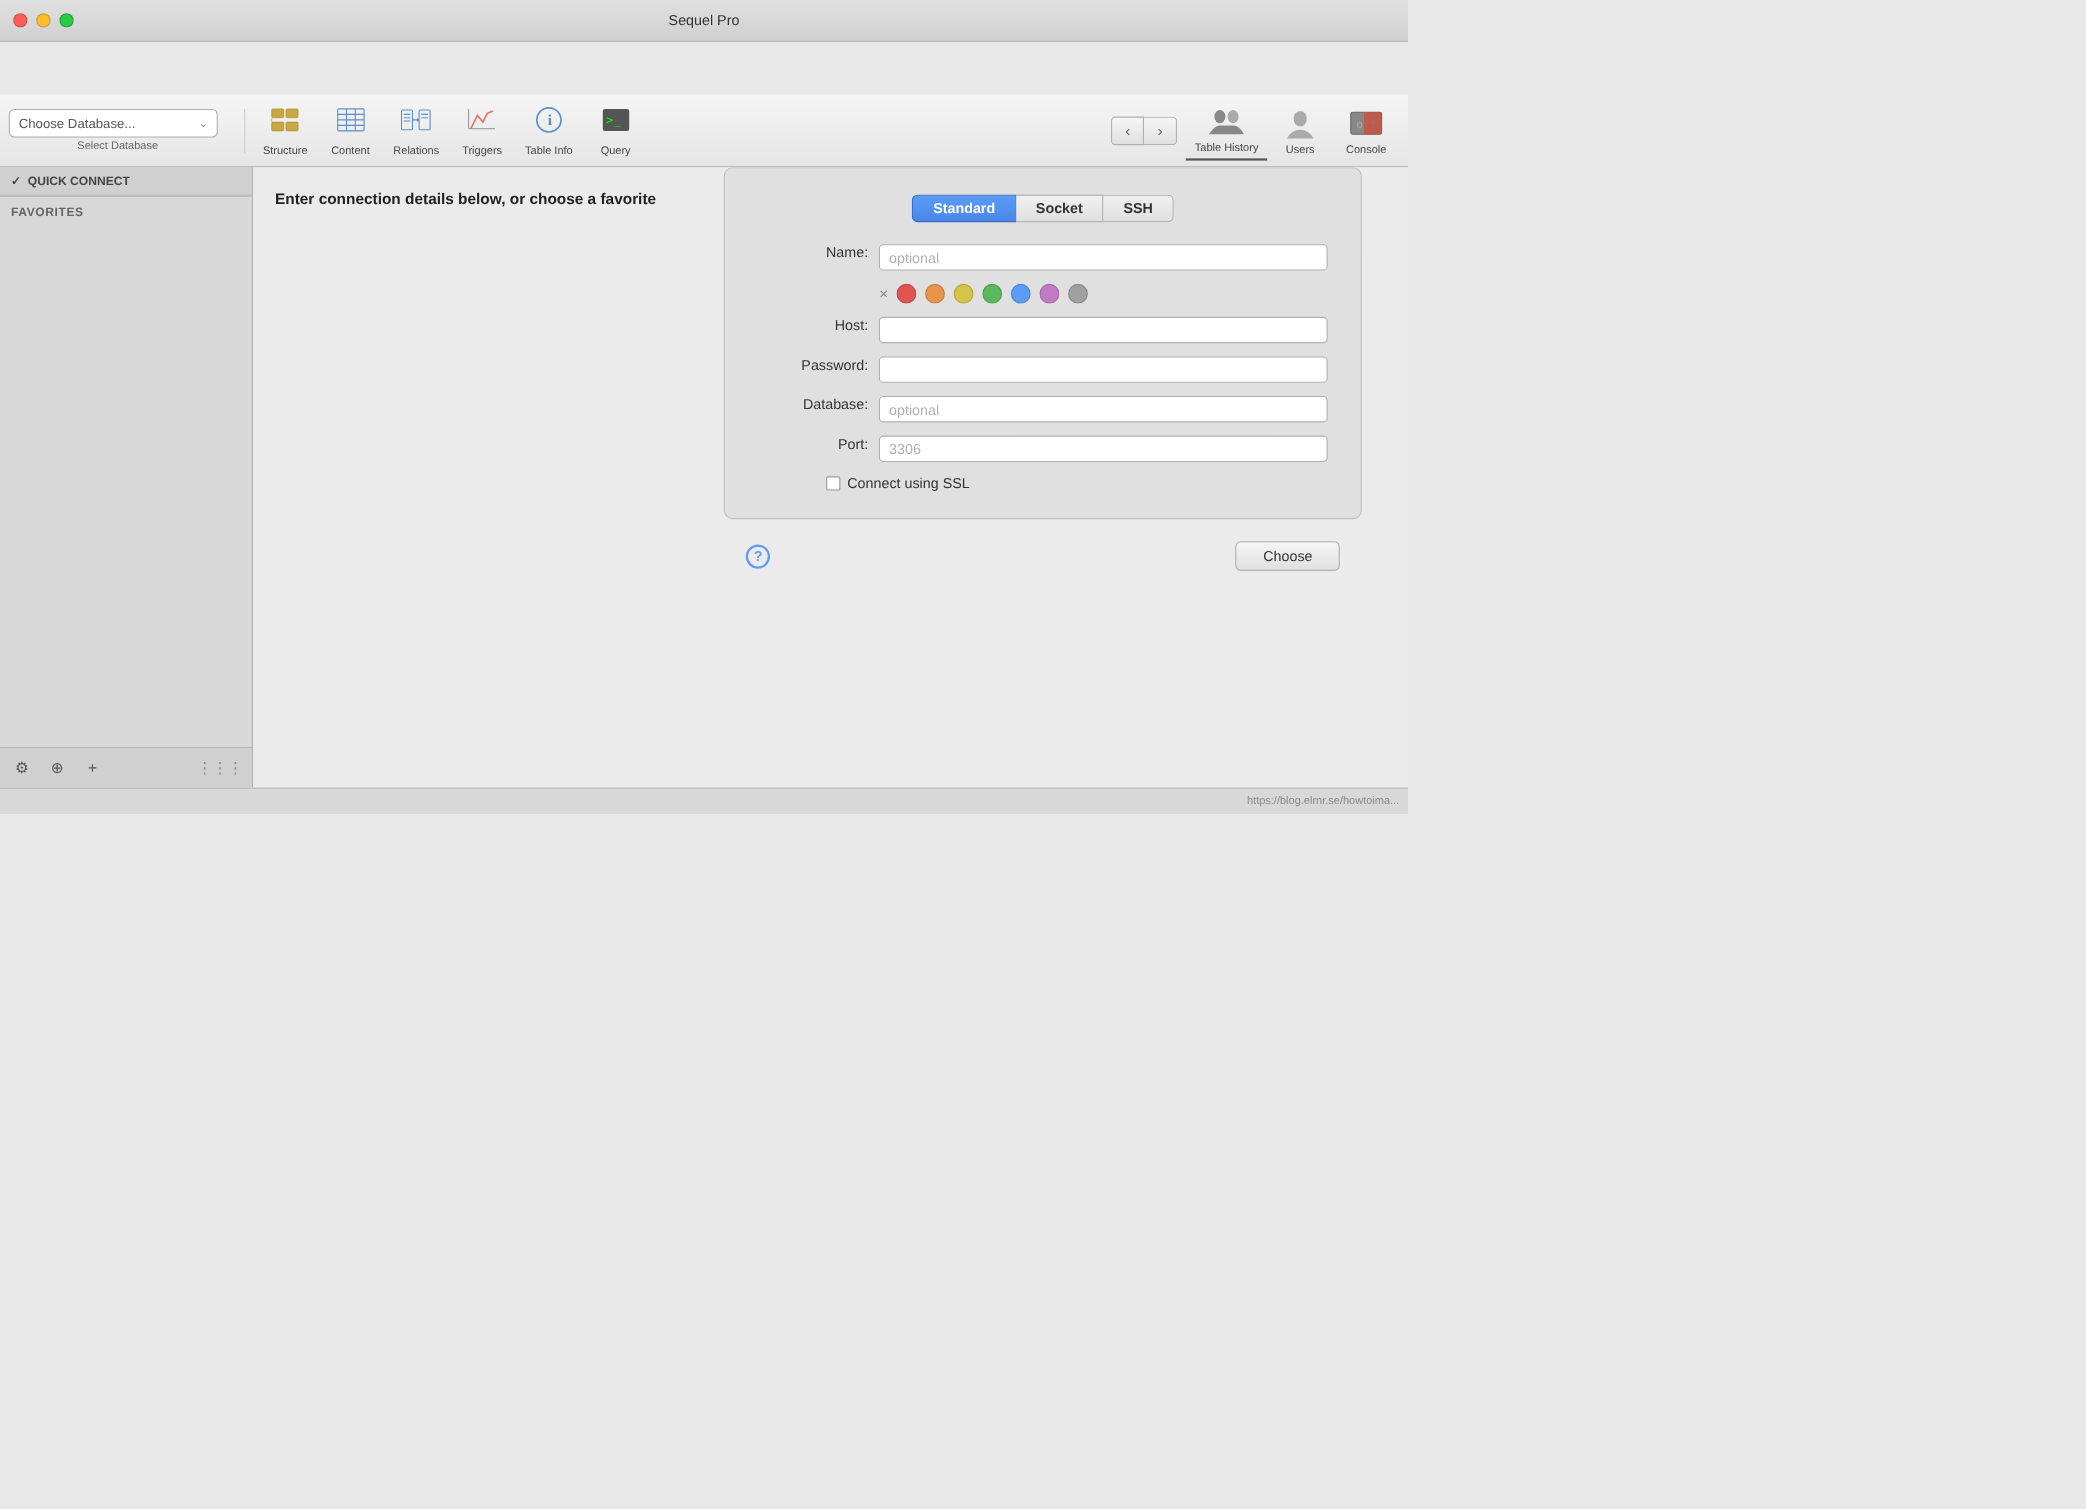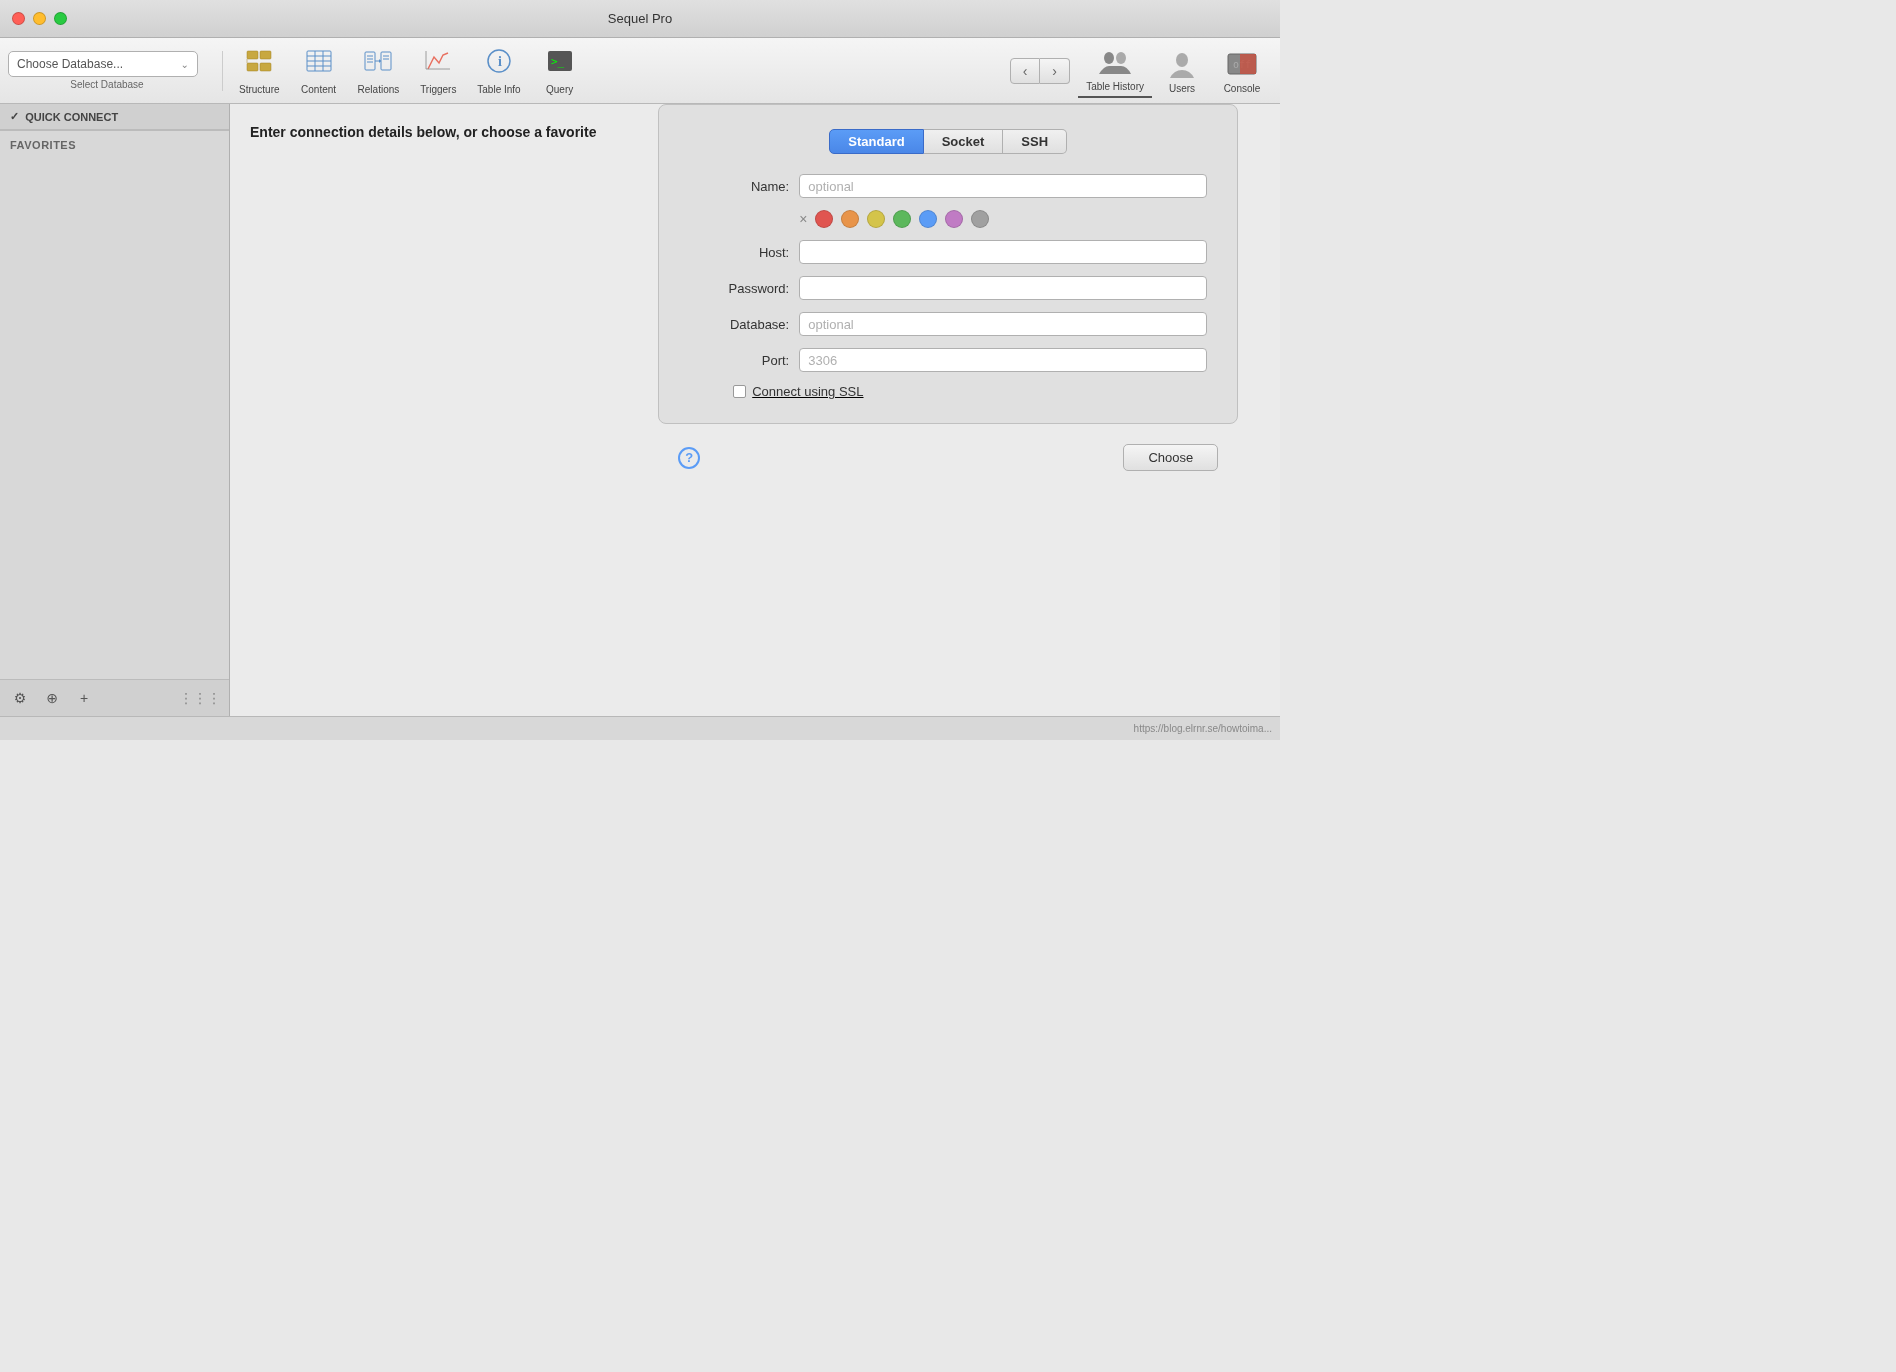--- a/index.html
+++ b/index.html
@@ -51,20 +51,21 @@
     
     .toolbar {
       background: linear-gradient(to bottom, #f5f5f5, #e5e5e5);
       border-bottom: 1px solid #b8b8b8;
       height: 66px;
       display: flex;
       align-items: center;
       padding: 0 8px;
       flex-shrink: 0;
       gap: 4px;
+      margin-top: 48px;
     }
     .db-selector {
       display: flex;
       align-items: center;
       background: white;
       border: 1px solid #b0b0b0;
       border-radius: 5px;
       padding: 3px 8px;
       width: 190px;
       height: 26px;
@@ -277,21 +278,21 @@
     .tab-btn.active {
       background: linear-gradient(to bottom, #5b9cf6, #4a87e8);
       color: white;
       border-color: #3a6bc8;
     }
     .tab-btn:not(:first-child):not(.active) { border-left: none; }
 
     
     .form-row {
       display: flex;
-      align-items: center;
+      align-items: flex-start;
       margin-bottom: 12px;
     }
     .form-label {
       text-align: right;
       width: 100px;
       margin-right: 10px;
       font-size: 13px;
       color: #333;
       flex-shrink: 0;
     }
@@ -328,23 +329,22 @@
       border-radius: 50%;
       margin-right: 8px;
       cursor: pointer;
       border: 1px solid rgba(0,0,0,0.15);
     }
 
     
     .ssl-row {
       display: flex;
       align-items: center;
-      margin-left: 44px;
+      margin-left: 62px;
       margin-top: 4px;
-      text-decoration: underline;
     }
     .ssl-checkbox {
       width: 13px;
       height: 13px;
       border: 1px solid #999;
       border-radius: 2px;
       background: white;
       margin-right: 6px;
       cursor: pointer;
     }

